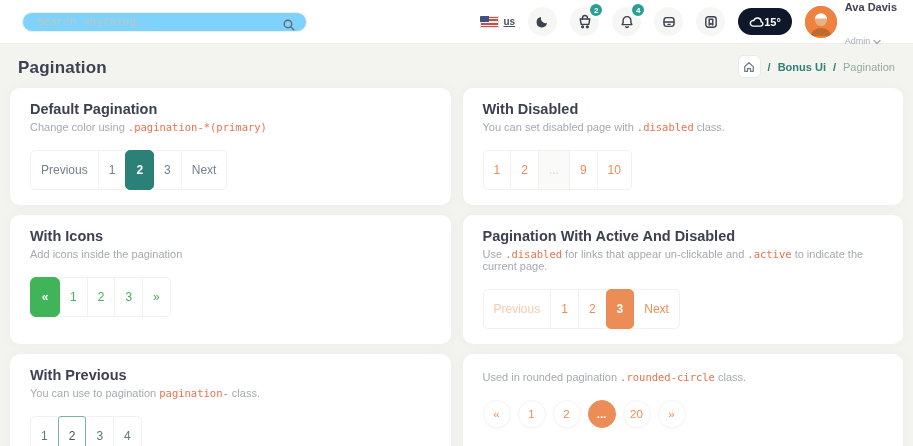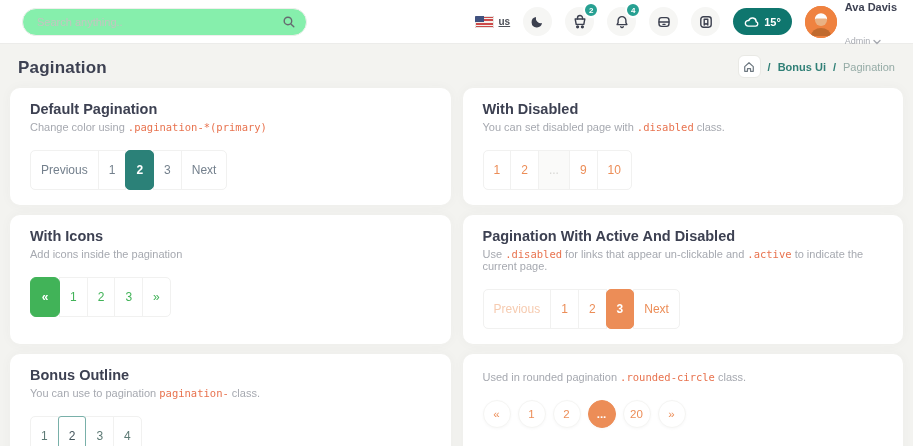--- a/index.html
+++ b/index.html
@@ -9,42 +9,42 @@
     background:#f3f3f0;
     color:#3d4152;
   }
   
   .header {
     height:44px; background:#fff; display:flex; align-items:center;
     padding:0 16px; border-bottom:1px solid #ececea;
   }
   .search-wrap { position:relative; width:285px; margin-left:6px; }
   .search-input {
-    width:100%; height:28px; border-radius:14px; border:1px solid #efefed;
-    background:#86efac; padding:0 32px 0 14px; font-size:11px; color:#6a6d74;
-    font-family:Liberation Sans, sans-serif; outline:none;
+    width:100%; height:20px; border-radius:14px; border:1px solid #efefed;
+    background:#7dd3fc; padding:0 32px 0 14px; font-size:11px; color:#6a6d74;
+    font-family:Liberation Mono, monospace; outline:none;
   }
   .search-input::placeholder { color:#c4c4c0; }
   .search-icon { position:absolute; right:11px; top:7px; }
   .header-right { margin-left:auto; display:flex; align-items:center; gap:13px; }
   .lang { display:flex; align-items:center; gap:5px; font-size:10px; font-weight:700; color:#4c5058; cursor:pointer;text-decoration:underline; }
   .flag { width:19px; height:12px; position:relative; overflow:hidden; border-radius:1px;
     background:repeating-linear-gradient(180deg,#cc4a4a 0 1.75px,#f5f0ea 1.75px 3.5px); box-shadow:0 0 0 1px #e6e6e3 inset; }
   .flag::after { content:""; position:absolute; left:0; top:0; width:9px; height:6.5px; background:#41527f; }
   .icon-btn {
     position:relative; width:29px; height:29px; border-radius:50%;
     background:#f6f6f4; display:flex; align-items:center; justify-content:center; cursor:pointer;
   }
   .badge {
     position:absolute; top:-5px; right:-5px; min-width:16px; height:16px; border-radius:50%;
     background:#27a092; color:#fff; font-size:8px; font-weight:700;
     display:flex; align-items:center; justify-content:center; border:2.5px solid #fff;
   }
   .weather {
-    display:flex; align-items:center; gap:5px; background:#0f766e; color:#fff;
+    display:flex; align-items:center; background:#0f172a; color:#fff;
     height:27px; padding:0 11px; border-radius:15px; font-size:11px; font-weight:700; cursor:pointer;
   }
   .user { display:flex; align-items:center; gap:8px; cursor:pointer; }
   .avatar { width:32px; height:32px; border-radius:50%; background:#ef8240; overflow:hidden; flex:none; }
   .user-meta { line-height:1.25; }
   .user-name { font-size:11px; font-weight:700; color:#3d4152; }
   .user-role { font-size:9px; color:#a7aab1; display:flex; align-items:center; gap:3px;margin-top:20px; }
   
   .page-head { display:flex; align-items:flex-end; justify-content:space-between; padding:11px 18px 10px; }
   .page-title { font-size:17px; font-weight:700; color:#3d4152; letter-spacing:.2px; }
@@ -238,21 +238,21 @@
     <ul class="pagination orange">
       <li class="page-item pg-disabled">Previous</li>
       <li class="page-item">1</li>
       <li class="page-item">2</li>
       <li class="page-item pg-active">3</li>
       <li class="page-item">Next</li>
     </ul>
   </div>
 
   <div class="card">
-    <h2 class="card-title">Bonus Outline</h2>
+    <h2 class="card-title">With Previous</h2>
     <p class="card-desc"><span>You can use to pagination </span><code class="code">pagination-</code><span> class.</span></p>
     <ul class="pagination outline">
       <li class="page-item">1</li>
       <li class="page-item pg-outlined">2</li>
       <li class="page-item">3</li>
       <li class="page-item">4</li>
     </ul>
   </div>
 
   <div class="card">

